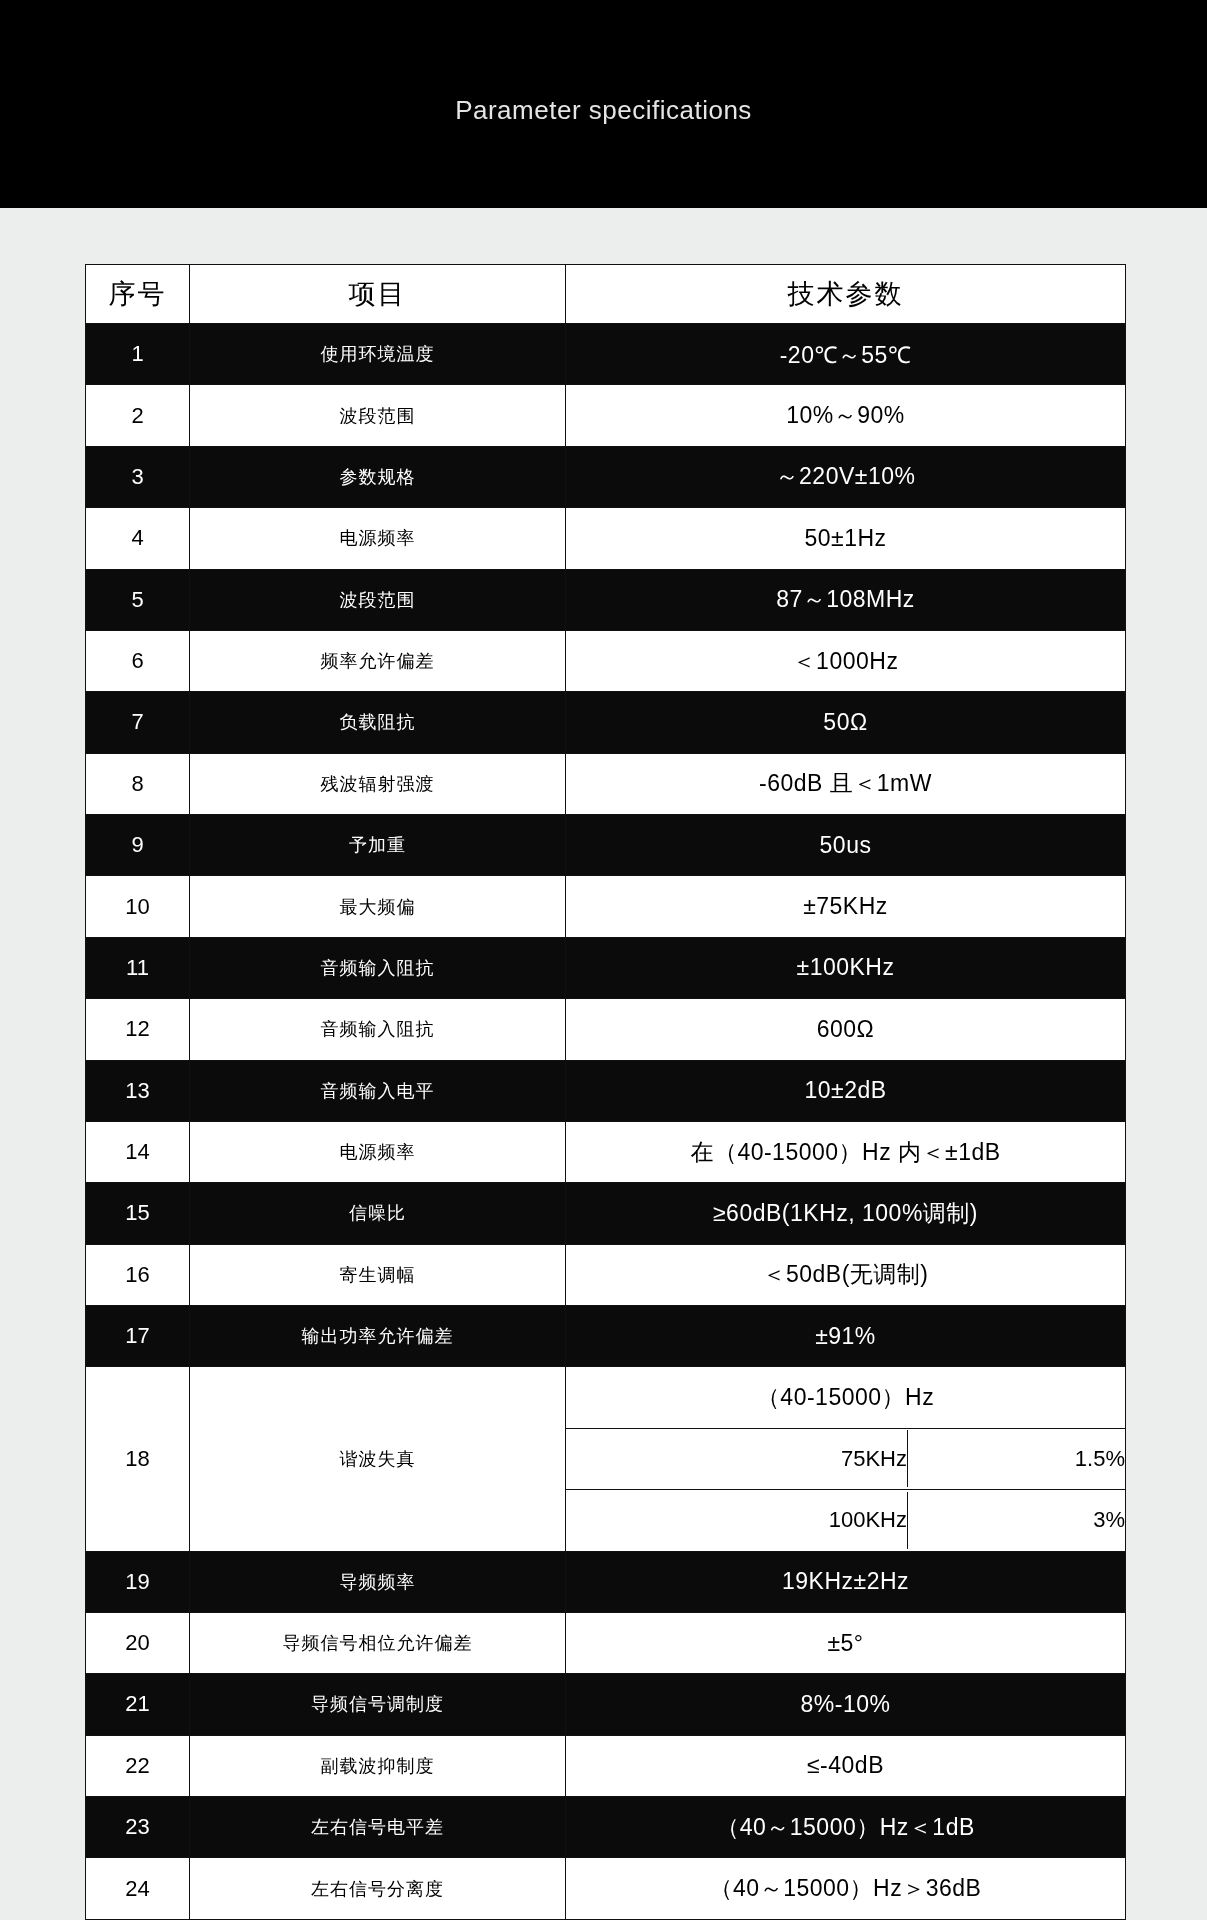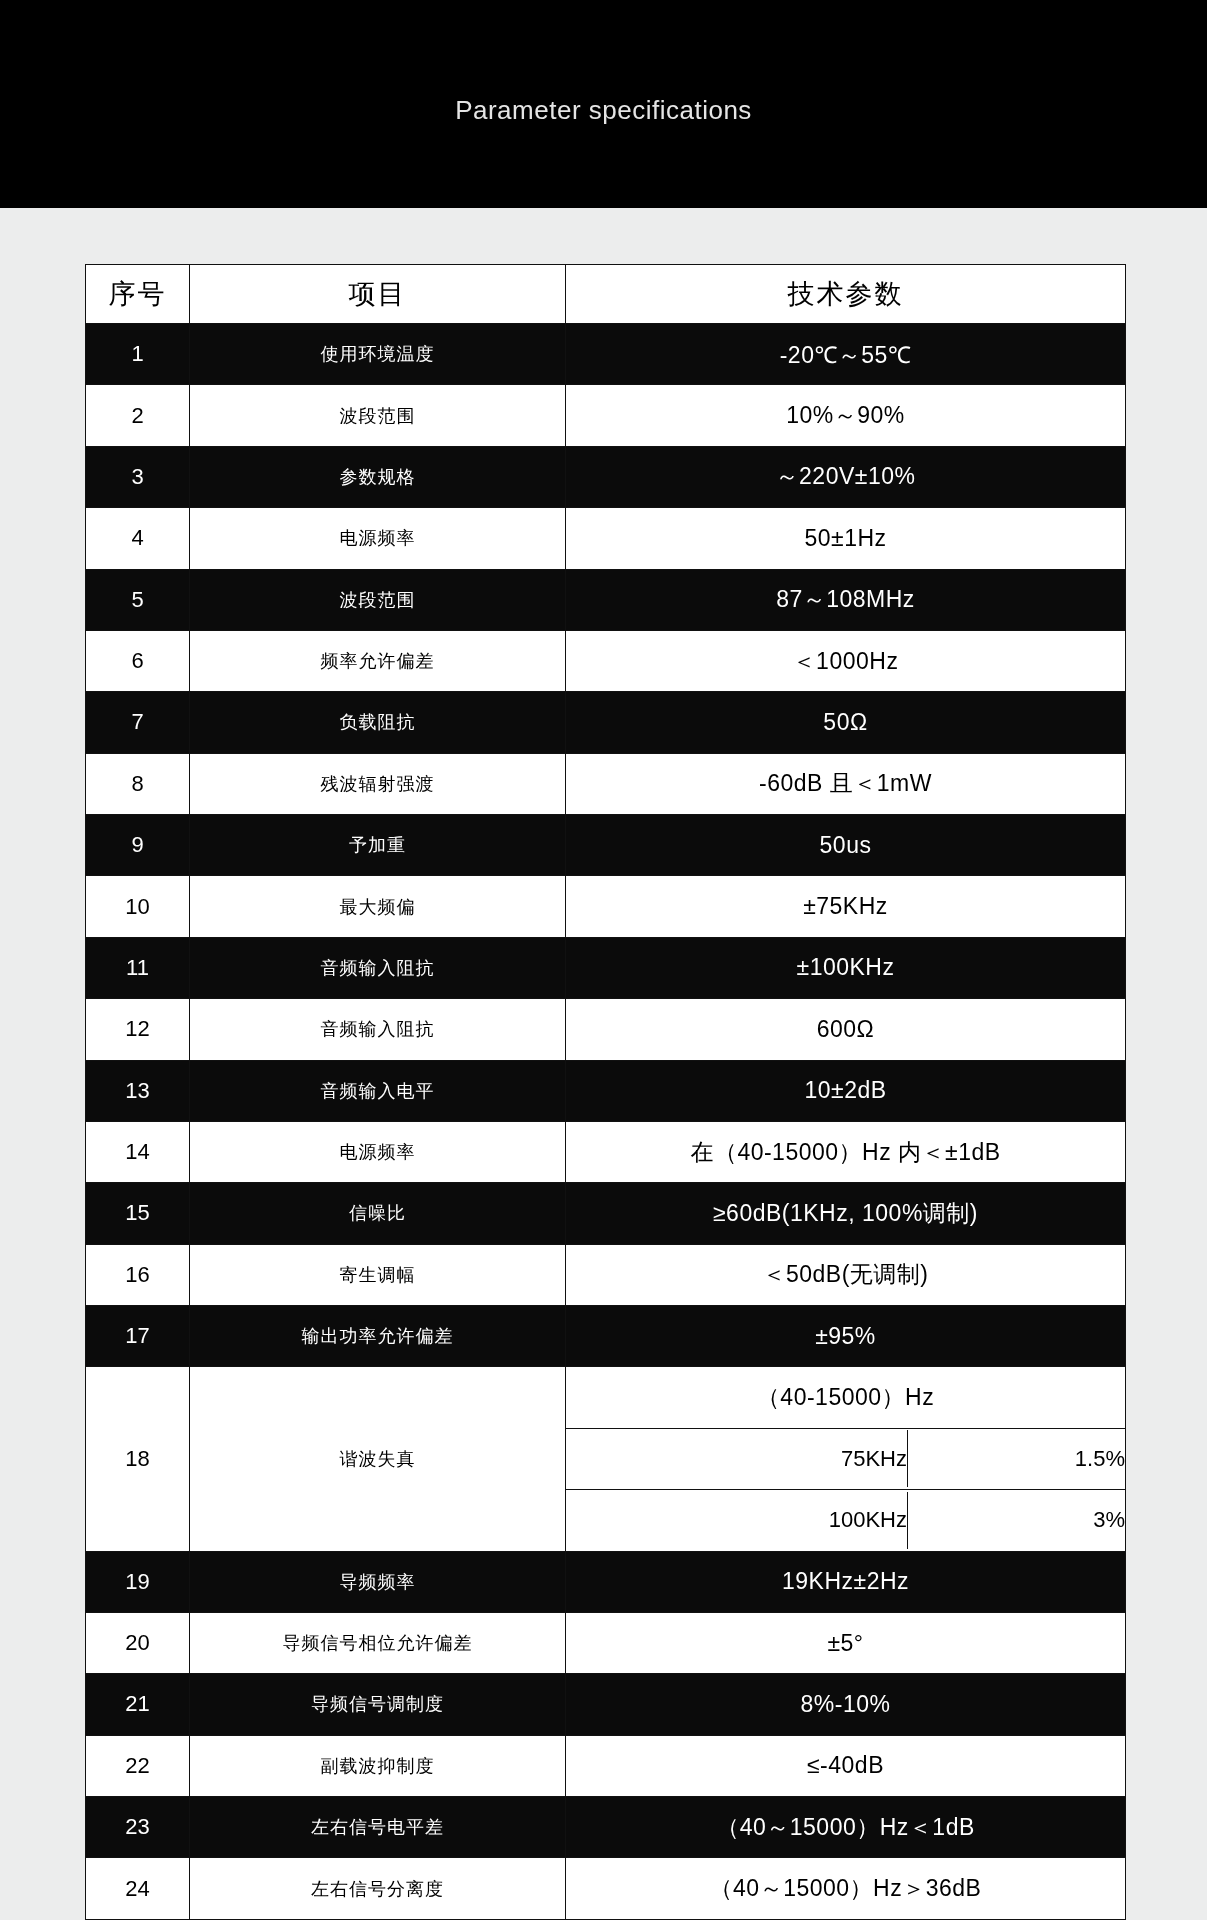--- a/index.html
+++ b/index.html
@@ -213,21 +213,21 @@
         <td class="param-cell">≥60dB(1KHz, 100%调制)</td>
       </tr>
       <tr class="light">
         <td class="no-cell">16</td>
         <td class="item-cell">寄生调幅</td>
         <td class="param-cell">＜50dB(无调制)</td>
       </tr>
       <tr class="dark">
         <td class="no-cell">17</td>
         <td class="item-cell">输出功率允许偏差</td>
-        <td class="param-cell">±95%</td>
+        <td class="param-cell">±91%</td>
       </tr>
 
       <tr class="light">
         <td class="no-cell" rowspan="3">18</td>
         <td class="item-cell" rowspan="3">谐波失真</td>
         <td class="param-cell">（40-15000）Hz</td>
       </tr>
       <tr class="light">
         <td class="sub-table-wrap">
           <table class="inner">

